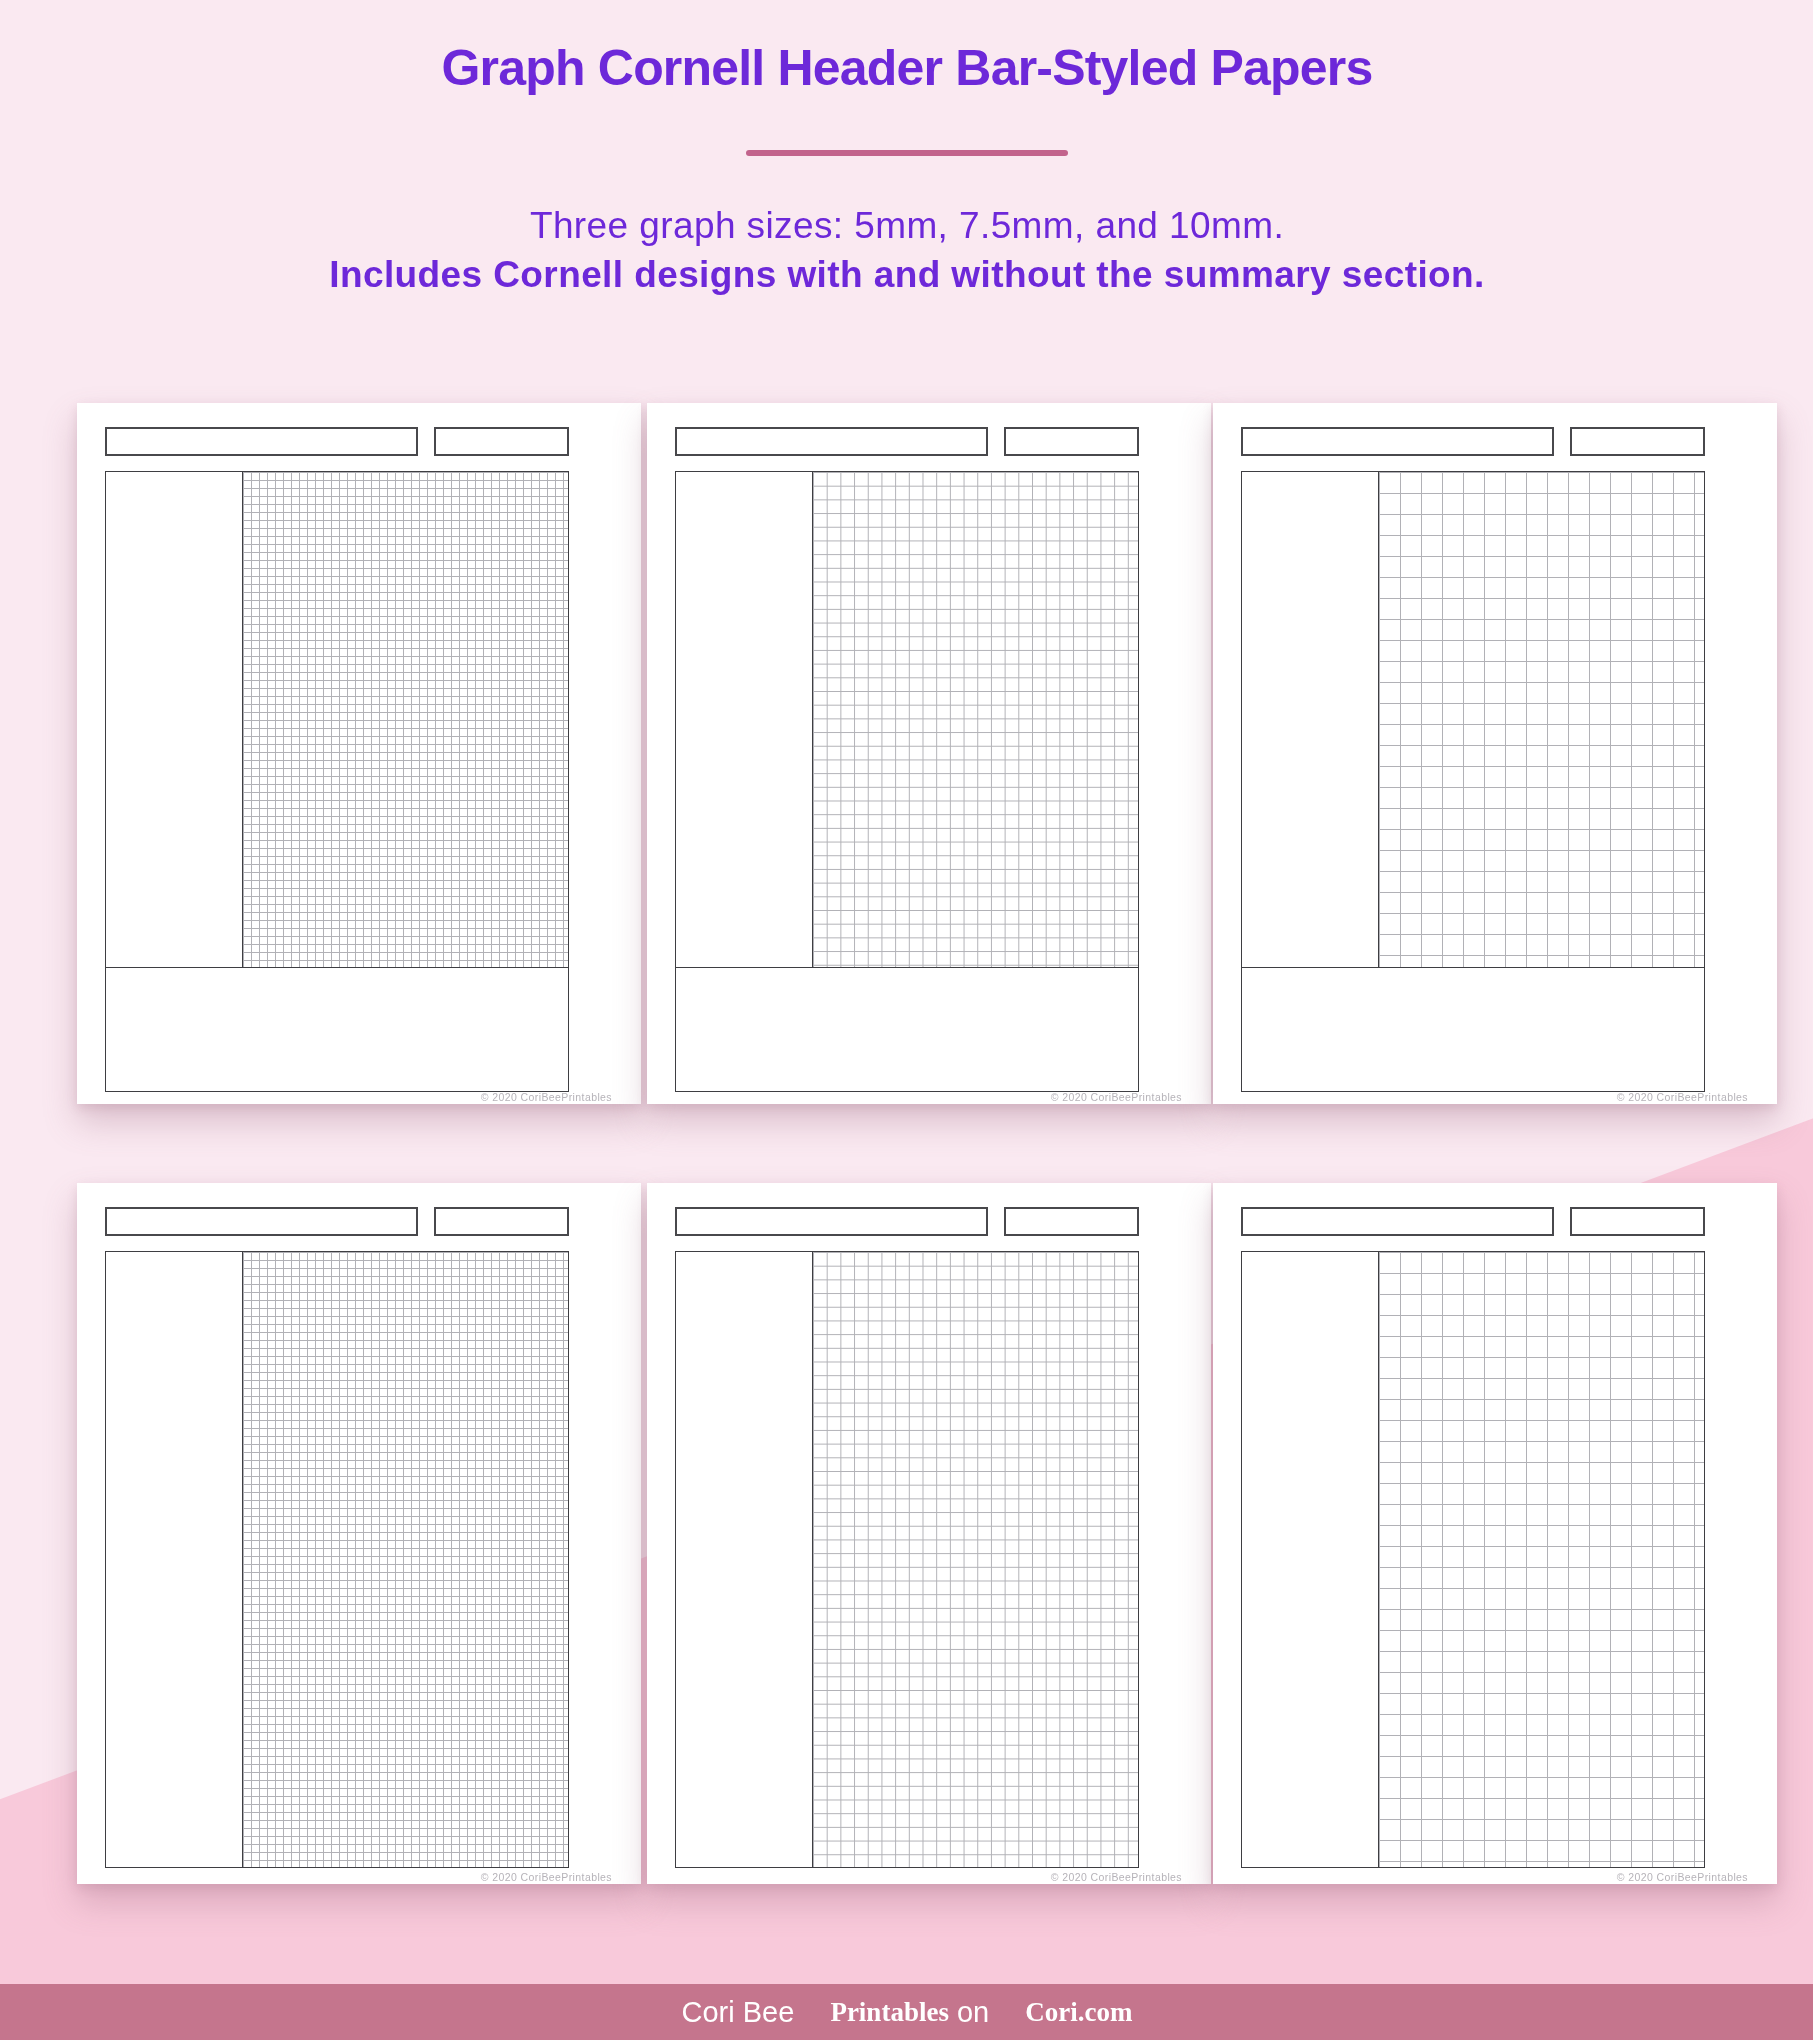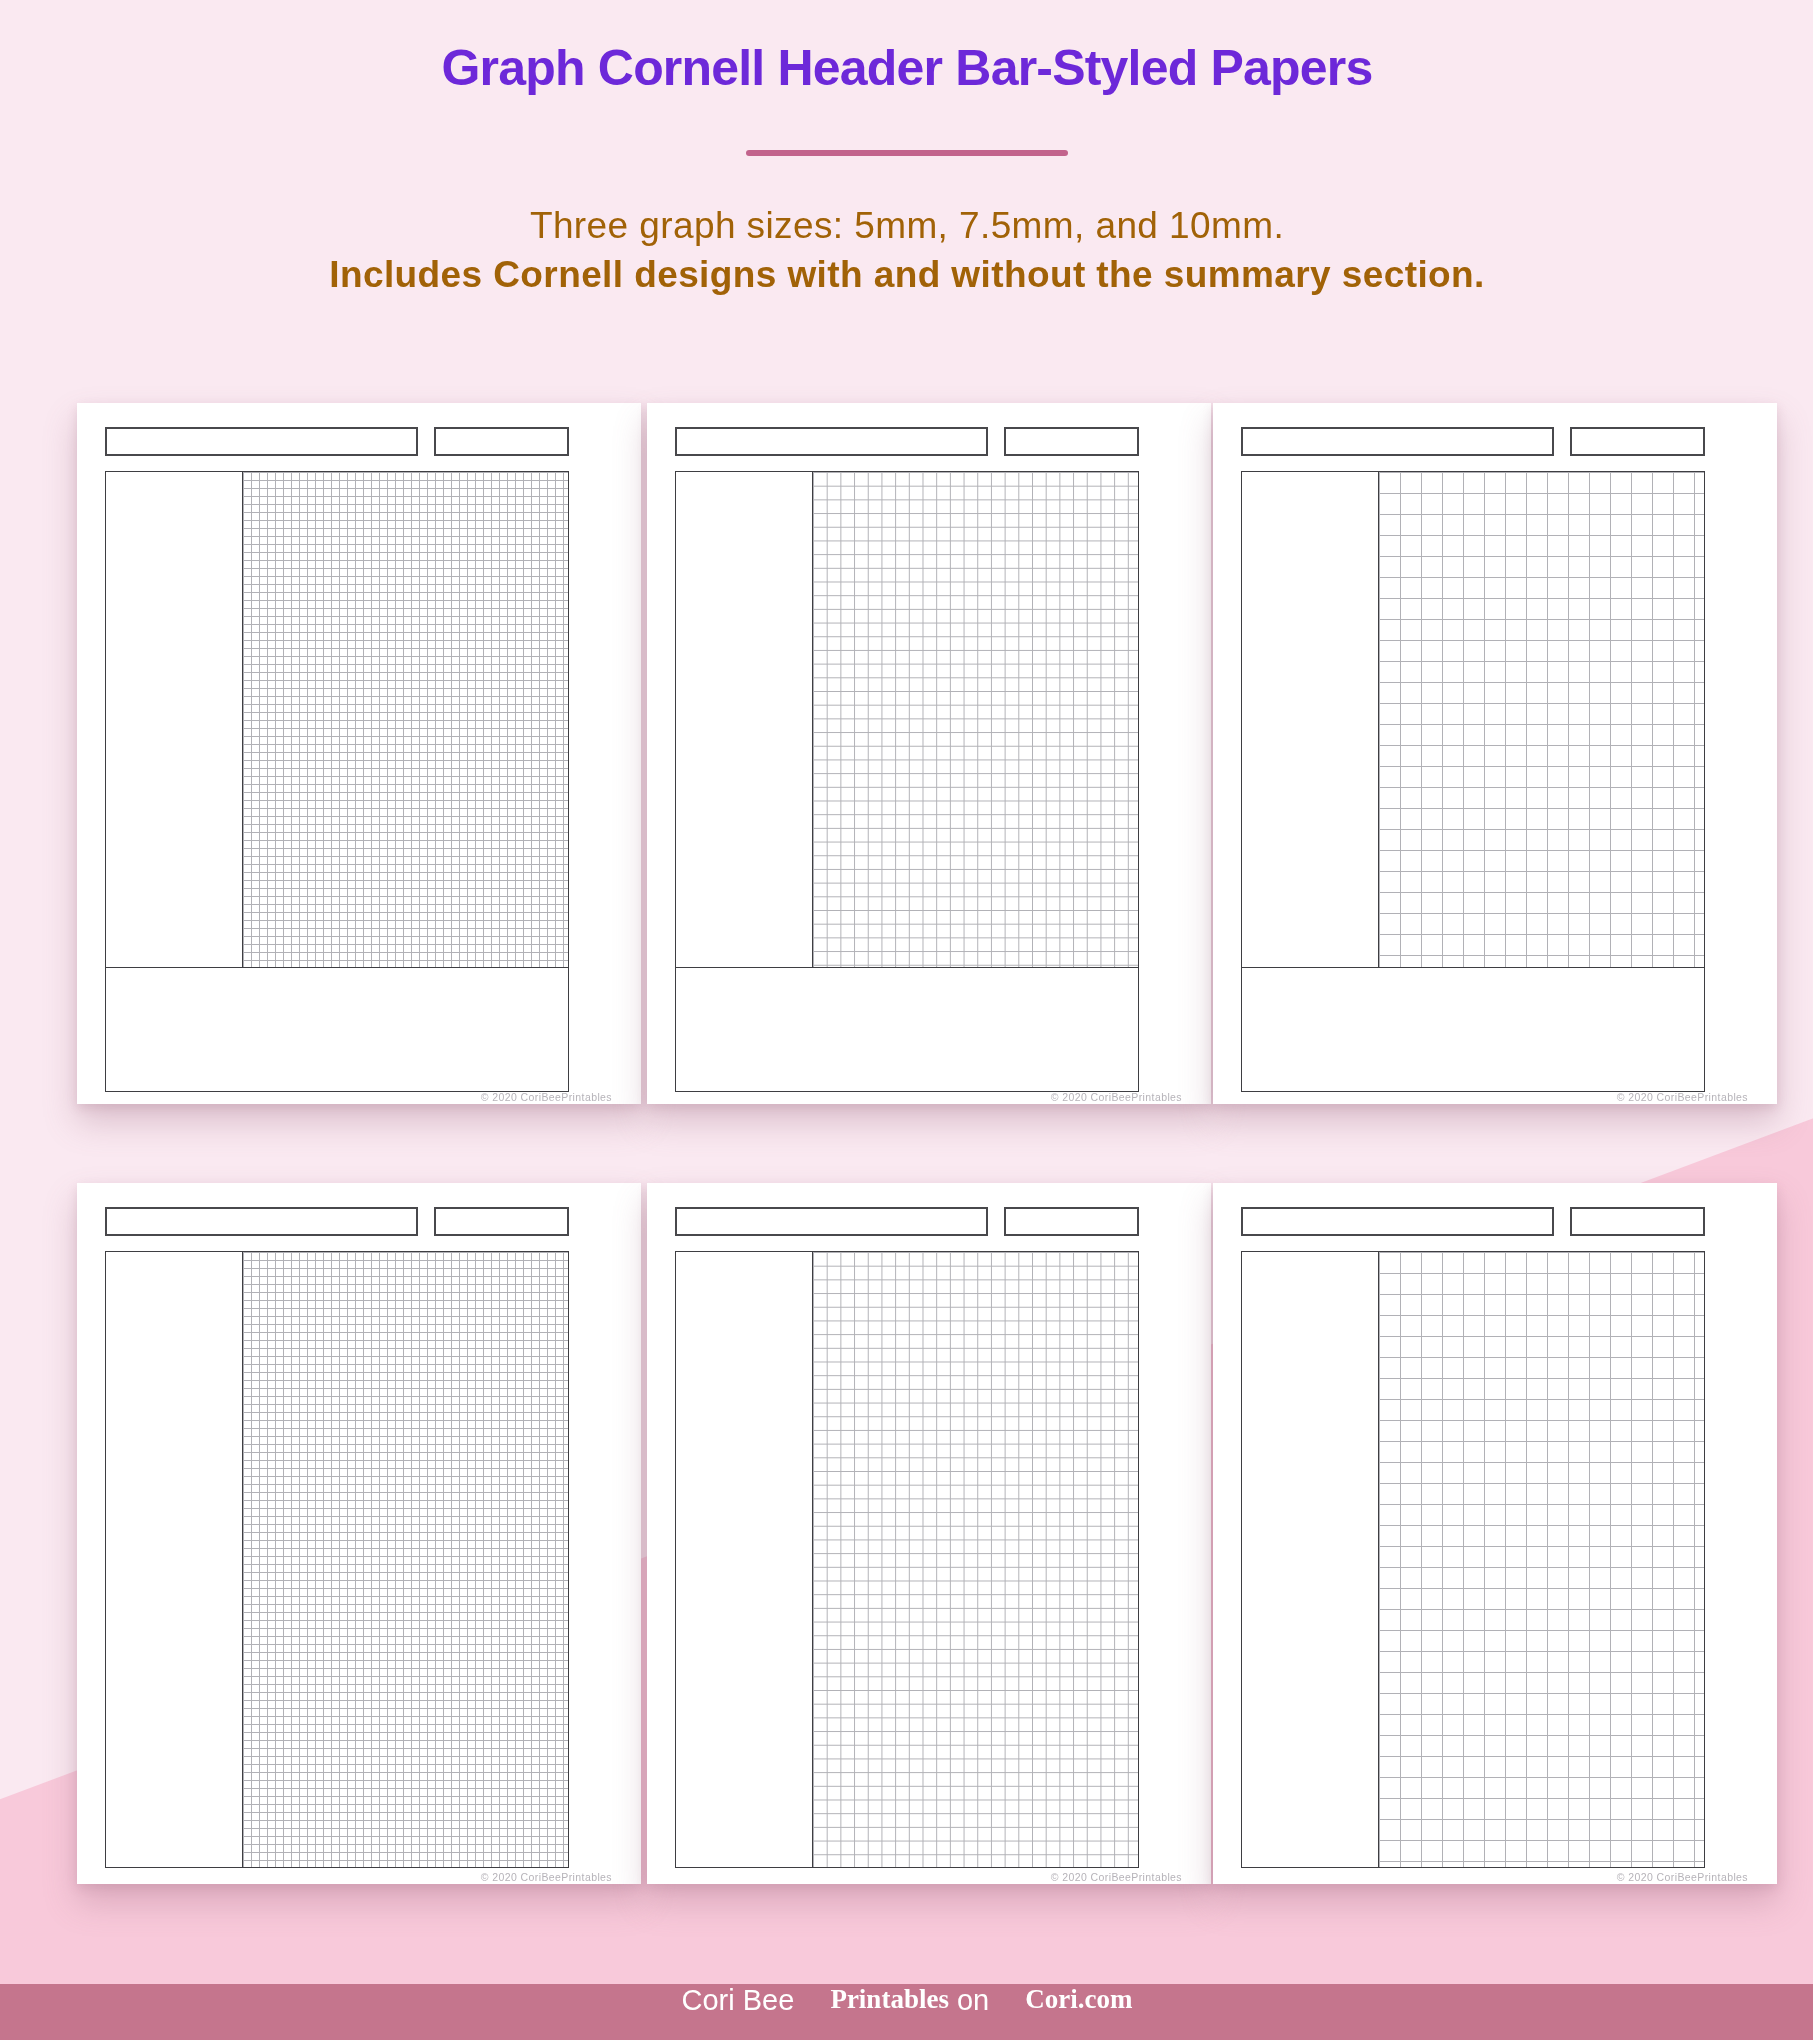--- a/index.html
+++ b/index.html
@@ -24,21 +24,21 @@
     font-size:50px; font-weight:700; letter-spacing:-0.8px;
     color:#6d28d9;
   }
   .title-underline {
     position:absolute; top:150px; left:50%; transform:translateX(-50%);
     width:322px; height:6.4px; border-radius:3.2px;
     background:#c2638c;
   }
   .subtitle {
     position:absolute; width:100%; text-align:center;
-    font-size:37px; font-weight:400; color:#a16207; letter-spacing:0.4px;
+    font-size:37px; font-weight:400; color:#6d28d9; letter-spacing:0.4px;
   }
   .sub1 { top:205px; }
   .sub2 { top:254px;font-weight:bold; }
 
   
   .paper {
     position:absolute; width:564px; height:701px; background:#ffffff;
     box-shadow: 0 18px 31px rgba(150,95,120,0.30), 0 4px 9.7px rgba(150,95,120,0.18);
   }
   .p1 { left:77px;  top:403px; }
@@ -82,21 +82,21 @@
   }
   .copyright {
     position:absolute; right:29px; bottom:0.8px;
     font-size:10.5px; color:#b6b3b9; letter-spacing:0.4px;
   }
 
   
   .footer {
     position:absolute; left:0; bottom:0; width:100%; height:56px;
     background:#c5758d;
-    display:flex; justify-content:center;
+    display:flex; align-items:center; justify-content:center;
     color:#ffffff; white-space:pre;
   }
   .f-sans  { font-family:"Liberation Sans", sans-serif; font-size:29px; font-weight:400; }
   .f-serif { font-family:"Liberation Serif", serif;     font-size:27px; font-weight:700;margin-left:28px; }
 </style>
 </head>
 <body>
 
 <div class="bg-accent"></div>
 

